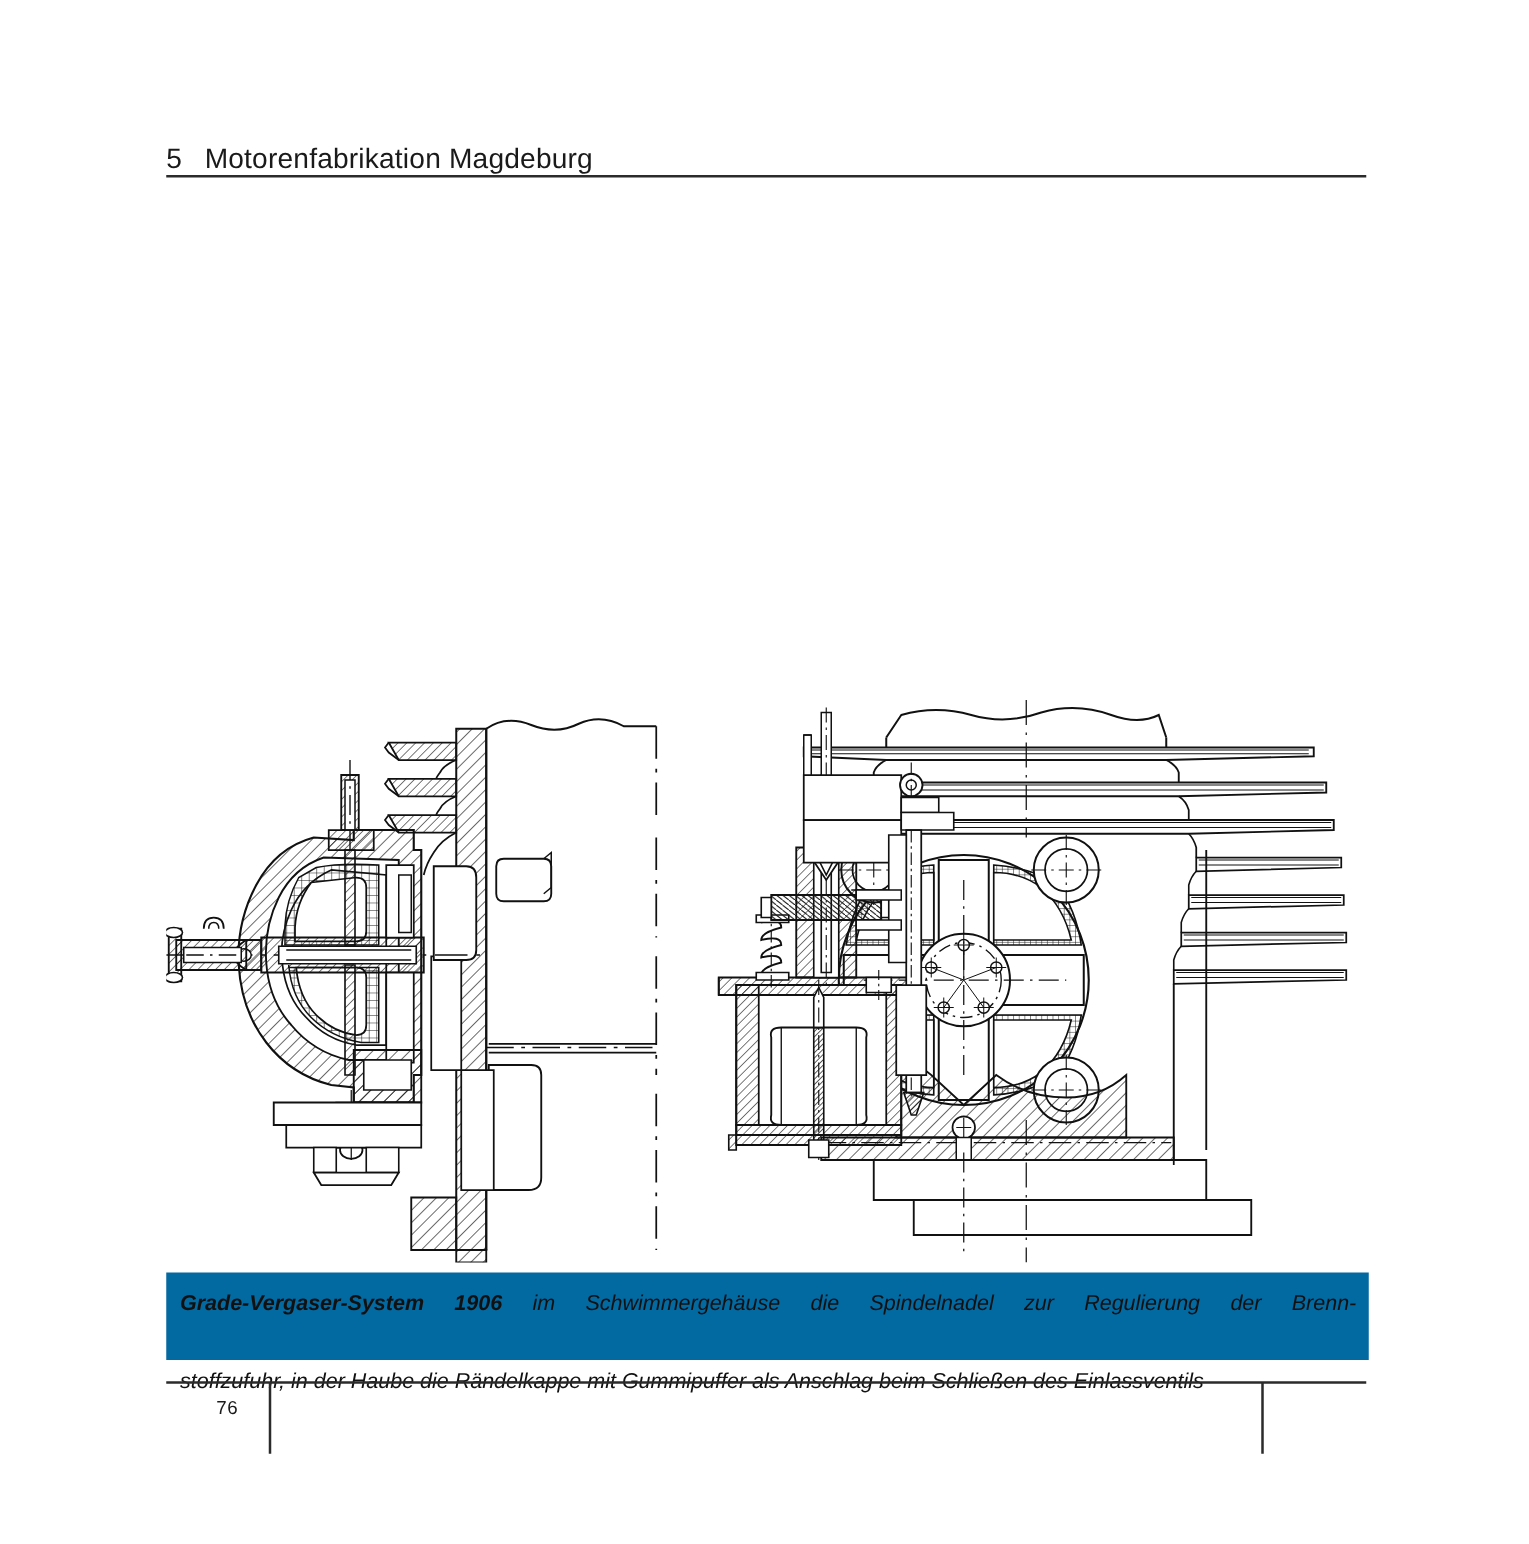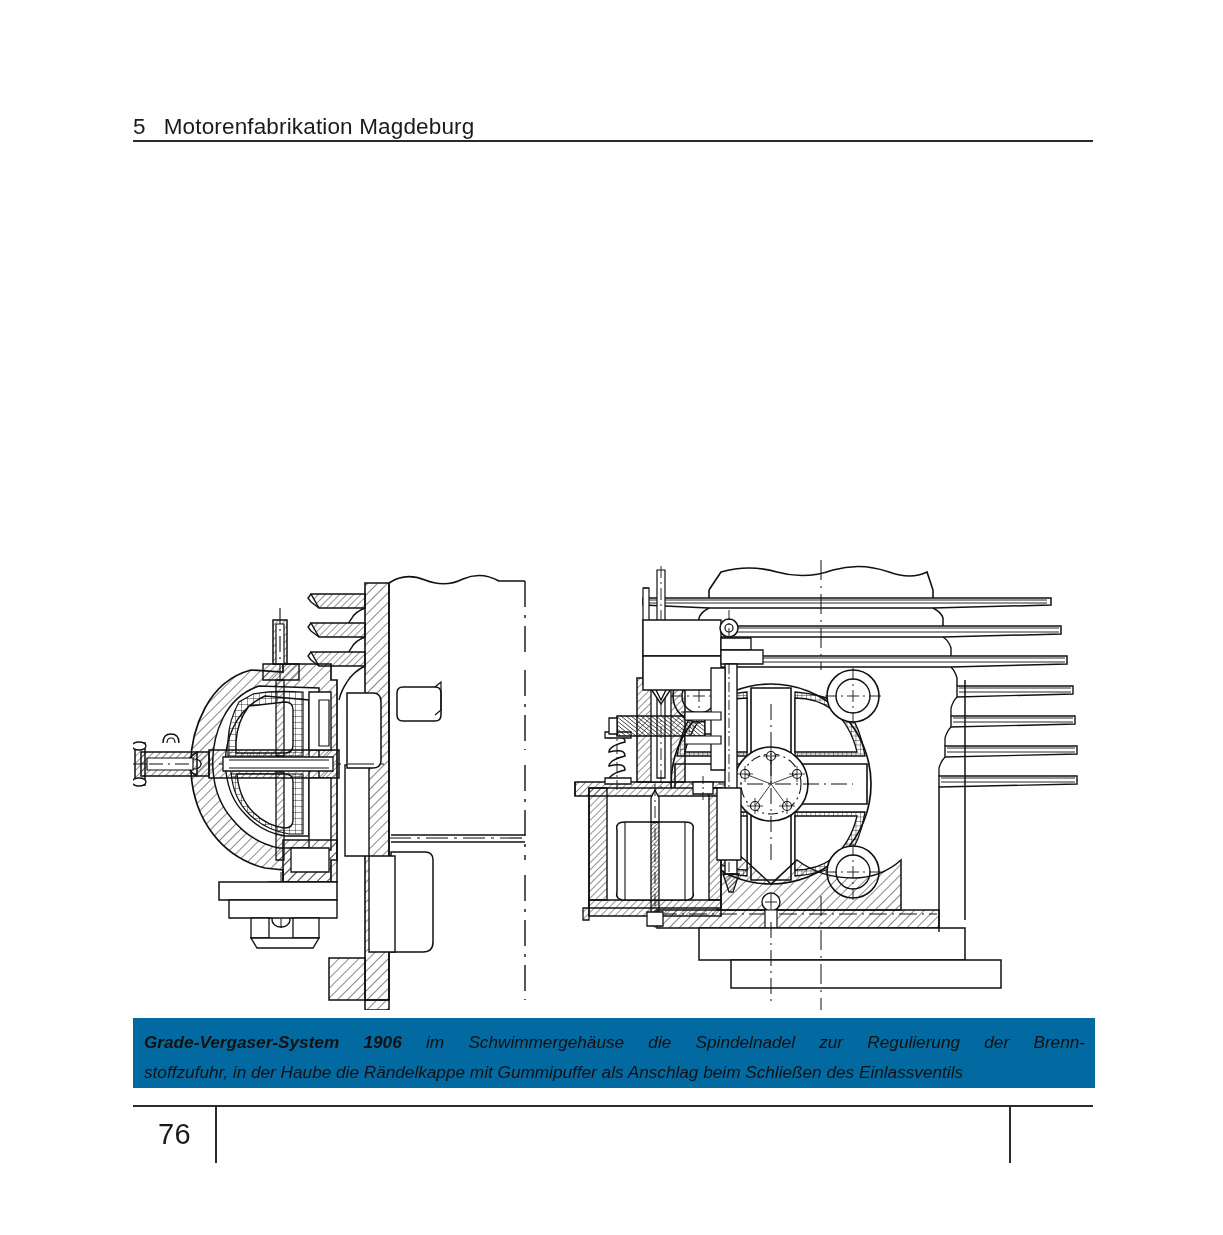--- a/index.html
+++ b/index.html
@@ -84,20 +84,21 @@
     font-size: 17.2px;
     font-style: italic;
     color: #111111;
     line-height: 30px;
     text-align: justify;
     text-align-last: justify;
     white-space: nowrap;
   }
   .caption-line-2 {
     text-align-last: left;
+    margin-top: 32px;
   }
   .caption-lead {
     font-weight: bold;
     font-style: italic;
   }
 
   
   .foot-rule {
     position: absolute;
     left: 133px;
@@ -117,23 +118,23 @@
   .foot-tick-right {
     position: absolute;
     left: 1009px;
     top: 1106px;
     width: 0;
     height: 57px;
     border-left: 2px solid #2b2b2b;
   }
   .page-number {
     position: absolute;
-    left: 158px;
+    left: 173px;
     top: 1118px;
-    font-size: 29px;
+    font-size: 15px;
     color: #1a1a1a;
     letter-spacing: 0.4px;
   }
 </style>
 </head>
 <body>
 
 <div class="page">
 
   <div class="running-head">

